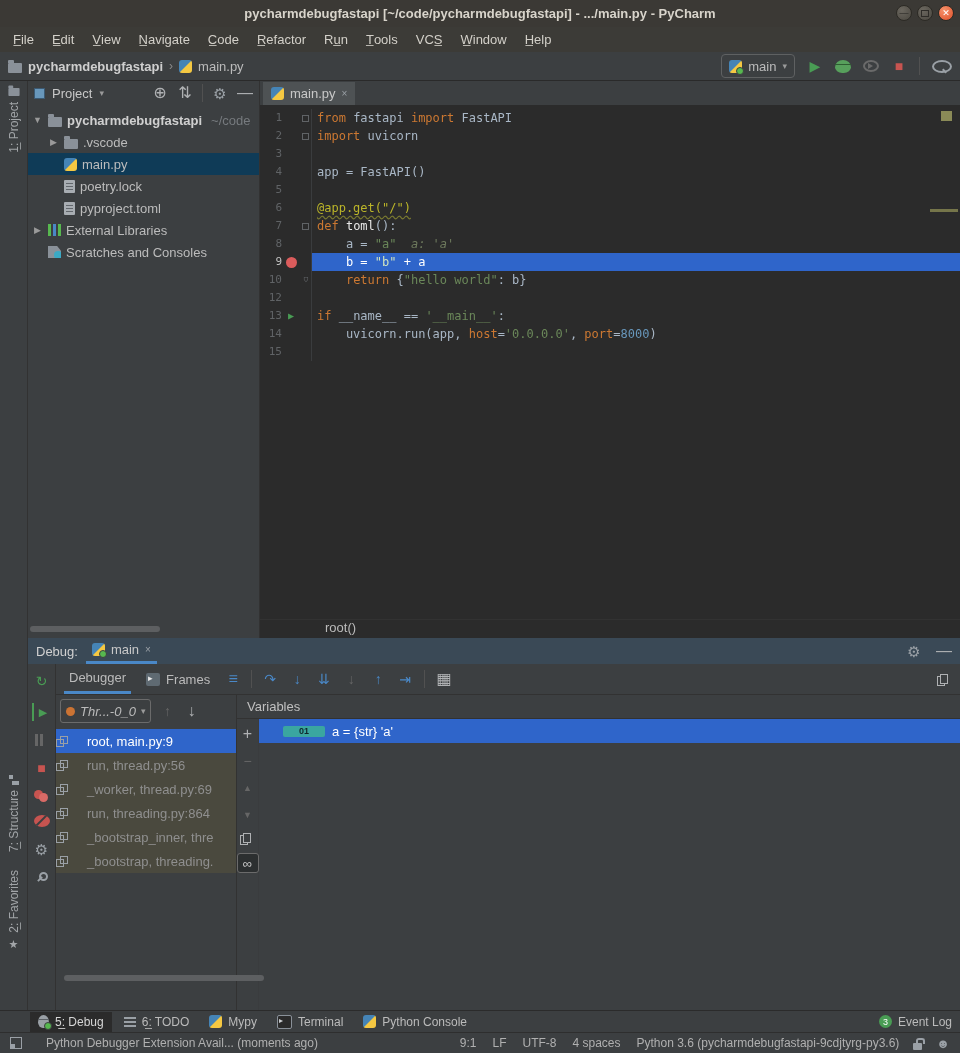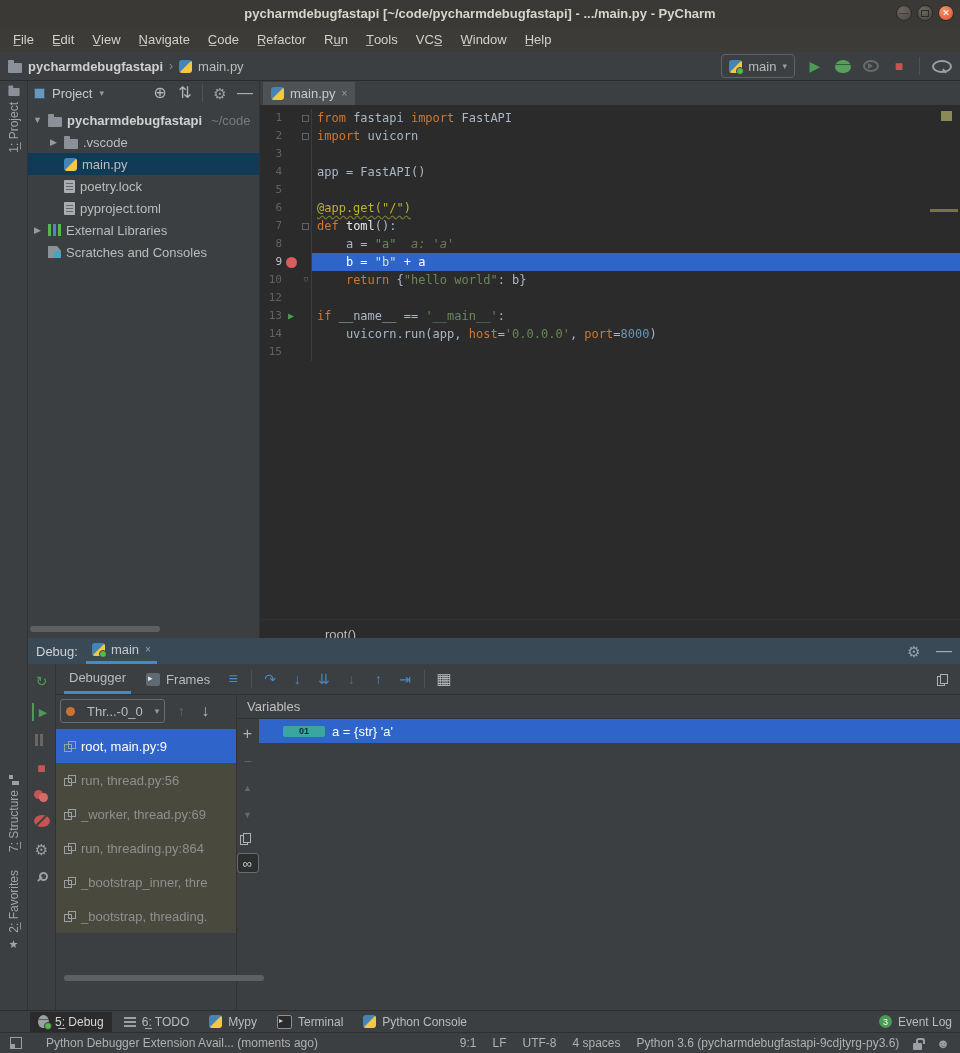--- a/index.html
+++ b/index.html
@@ -135,42 +135,42 @@
   .bp-dot{width:11px;height:11px;border-radius:50%;background:#db5c5c;}
   .run-tri{color:#499c54;font-size:10px;}
   .fsq{width:7px;height:7px;border:1px solid #606366;box-sizing:border-box;}
   .fend{color:#606366;font-size:9px;transform:rotate(180deg);display:inline-block;}
   .k{color:#cc7832;} .s{color:#6a8759;} .n{color:#6897bb;} .t{color:#a9b7c6;} .f{color:#e8e8e8;}
   .h{color:#6f7b5e;font-style:italic;}
   .dw{color:#bbb529;text-decoration:underline wavy #7a7a2f;text-underline-offset:3px;}
   .execline .s{color:#cfe2bf;} .execline .t{color:#ffffff;}
   .stripe-mark-sq{position:absolute;right:8px;top:6px;width:11px;height:10px;background:#8a8a57;}
   .stripe-mark-dash{position:absolute;right:2px;top:104px;width:28px;height:3px;background:#75754a;}
-  #ed-breadcrumb{height:22px;border-top:1px solid #323232;display:flex;align-items:flex-end;padding-left:65px;color:#bbbbbb;background:#2b2b2b;}
+  #ed-breadcrumb{height:22px;border-top:1px solid #323232;display:flex;align-items:flex-start;padding-left:65px;color:#bbbbbb;background:#2b2b2b;}
   
   #debug{left:28px;top:638px;width:932px;height:372px;background:#3c3f41;}
   #dbg-header{height:26px;background:#3a4956;display:flex;align-items:center;padding:0 8px;gap:8px;}
   #dbg-header .dlabel{color:#d0d0d0;}
   .dbg-tab{display:flex;align-items:center;gap:6px;height:26px;padding:0 6px;border-bottom:3px solid #4a88c7;box-sizing:border-box;}
   .dbg-tab .lbl{color:#c8c8c8;}
   #dbg-header .right{margin-left:auto;display:flex;align-items:center;gap:14px;}
   #dbg-body{position:relative;height:346px;display:flex;}
   #dbg-vtoolbar{width:28px;border-right:1px solid #323232;box-sizing:border-box;display:flex;flex-direction:column;align-items:center;padding-top:8px;gap:13px;}
   #dbg-main{flex:1;display:flex;flex-direction:column;}
   #dbg-tabsrow{height:30px;display:flex;align-items:center;gap:10px;padding-left:8px;border-bottom:1px solid #323232;}
   .dtab{display:flex;align-items:center;gap:6px;height:30px;padding:0 5px;box-sizing:border-box;color:#bbbbbb;}
   .dtab.active{border-bottom:3px solid #4a88c7;}
   #dbg-content{flex:1;display:flex;position:relative;}
   #frames-panel{width:181px;border-right:1px solid #323232;box-sizing:border-box;display:flex;flex-direction:column;}
   .subhead{height:24px;display:flex;align-items:center;padding:0 10px;color:#c0c0c0;border-bottom:1px solid #323232;box-sizing:border-box;}
   #thread-row{height:28px;display:flex;align-items:center;gap:8px;padding:2px 4px;}
-  #thread-select{display:flex;align-items:center;gap:12px;border:1px solid #6b6b6b;border-radius:3px;height:22px;padding:0 5px;flex:0 0 auto;}
+  #thread-select{display:flex;align-items:center;gap:5px;border:1px solid #6b6b6b;border-radius:3px;height:22px;padding:0 5px;flex:0 0 auto;font-style:italic;}
   .thread-dot{width:9px;height:9px;border-radius:50%;background:#cb7333;}
   #frames-list{margin-top:2px;}
-  .frame-row{height:34px;display:flex;align-items:center;gap:6px;padding-left:8px;color:#8f8f8f;background:#4a493e;white-space:nowrap;overflow:hidden;}
+  .frame-row{height:24px;display:flex;align-items:center;gap:20px;padding-left:0;color:#8f8f8f;background:#4a493e;white-space:nowrap;overflow:hidden;}
   .frame-row.sel{background:#2f65ca;color:#ffffff;}
   #vars-panel{flex:1;display:flex;flex-direction:column;}
   #vars-body{flex:1;display:flex;}
   #watch-toolbar{width:22px;border-right:1px solid #3a3c3e;box-sizing:border-box;display:flex;flex-direction:column;align-items:center;padding-top:6px;gap:9px;}
   #vars-rows{flex:1;}
   .var-row{height:24px;display:flex;align-items:center;gap:7px;padding-left:24px;background:#2f65ca;color:#ffffff;}
   .type-badge{background:#3aa6a0;color:#10282c;font-size:9px;font-weight:bold;border-radius:2px;padding:1px 16px;line-height:1;}
   
   #bottombar{left:0;top:1010px;width:960px;height:22px;background:#3c3f41;border-top:1px solid #2b2b2b;
              display:flex;align-items:center;padding-left:30px;box-sizing:border-box;gap:4px;}

